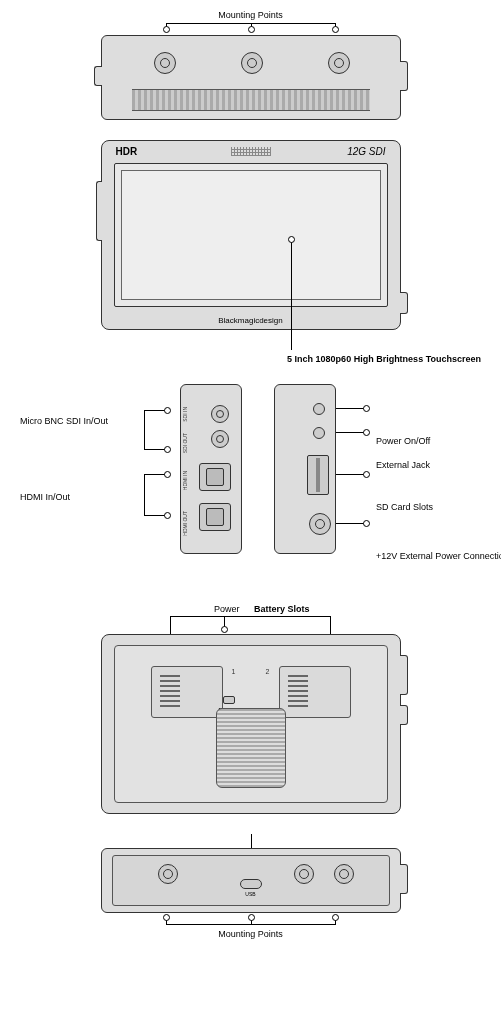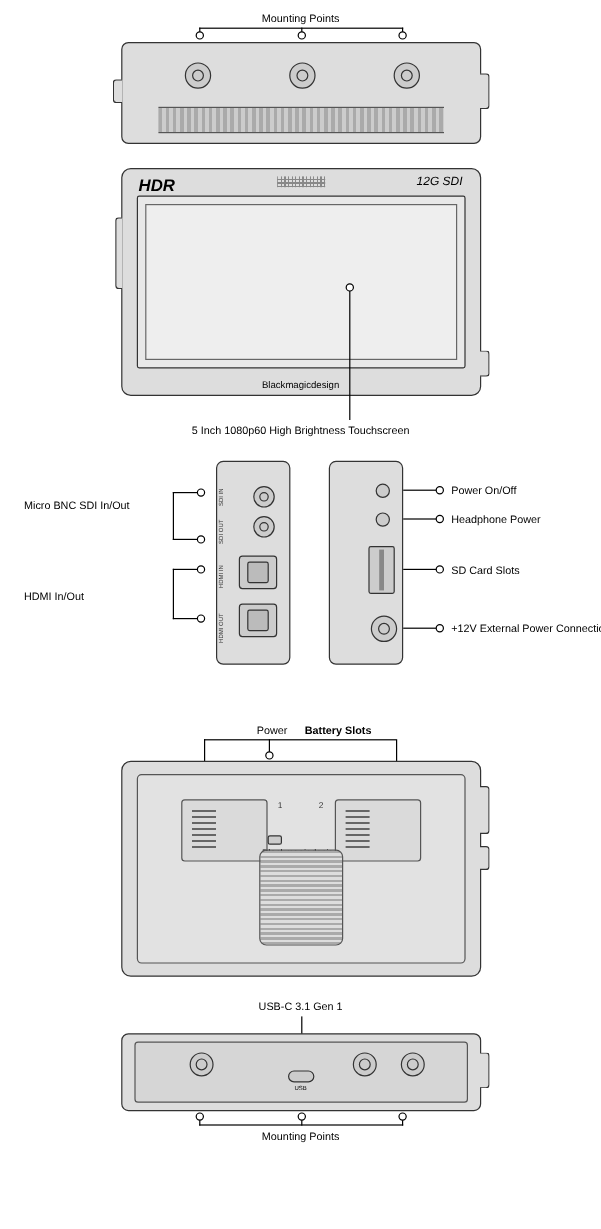--- a/index.html
+++ b/index.html
@@ -34,25 +34,25 @@
 
   
   .front-body {
     position: relative; width: 300px; height: 190px; margin: 0 auto;
     border: 1.5px solid #333; border-radius: 8px; background: #ddd;
   }
   .front-body .nub-l { position: absolute; left: -6px; top: 40px; width: 6px; height: 60px; border: 1.5px solid #333; border-right: none; background: #ddd; border-radius: 3px 0 0 3px; }
   .front-body .nub-r { position: absolute; right: -8px; bottom: 15px; width: 8px; height: 22px; border: 1.5px solid #333; border-left: none; background: #ddd; border-radius: 0 3px 3px 0; }
   .front-body .bezel { position: absolute; top: 22px; left: 12px; right: 12px; bottom: 22px; border: 1.5px solid #333; background: #e8e8e8; border-radius: 2px; }
   .front-body .bezel-inner { position: absolute; top: 6px; left: 6px; right: 6px; bottom: 6px; border: 1px solid #666; background: #eee; }
-  .front-body .hdr-badge { position: absolute; top: 5px; left: 14px; font-size: 14px; font-weight: bold; font-style: italic; }
+  .front-body .hdr-badge { position: absolute; top: 5px; left: 14px; font-size: 10px; font-weight: bold; }
   .front-body .sdi-badge { position: absolute; top: 5px; right: 14px; font-size: 10px; font-weight: normal; font-style: italic; }
   .front-body .speaker { position: absolute; top: 6px; left: 50%; transform: translateX(-50%); width: 40px; height: 9px; background: repeating-linear-gradient(0deg, #888 0 1px, transparent 1px 3px), repeating-linear-gradient(90deg, #888 0 1px, transparent 1px 3px); }
   .front-body .brand { position: absolute; bottom: 4px; left: 0; right: 0; text-align: center; font-size: 8px; }
-  .front-caption { text-align: center; margin-top: 24px; }
+  .front-caption { text-align: right; margin-top: 24px; font-weight: bold; }
 
   
   .sides { position: relative; height: 200px; }
   .side-box { position: absolute; width: 62px; height: 170px; border: 1.5px solid #333; border-radius: 6px; background: #ddd; top: 0; }
   .side-left { left: 160px; }
   .side-right { left: 254px; }
   .port { position: absolute; border: 1px solid #333; background: #ccc; }
   .bnc { width: 18px; height: 18px; border-radius: 50%; }
   .bnc::after { content: ""; position: absolute; top: 4px; left: 4px; right: 4px; bottom: 4px; border: 1px solid #333; border-radius: 50%; }
   .hdmi { width: 32px; height: 28px; border-radius: 3px; }
@@ -60,21 +60,21 @@
   .pwr-btn { width: 12px; height: 12px; border-radius: 50%; right: 10px; }
   .jack { width: 12px; height: 12px; border-radius: 50%; right: 10px; }
   .sd { width: 22px; height: 40px; border-radius: 2px; right: 6px; }
   .sd::after { content: ""; position: absolute; top: 2px; bottom: 2px; left: 8px; width: 4px; background: #888; }
   .dc { width: 22px; height: 22px; border-radius: 50%; right: 4px; }
   .dc::after { content: ""; position: absolute; top: 5px; left: 5px; right: 5px; bottom: 5px; border: 1px solid #333; border-radius: 50%; }
 
   .side-vtext { position: absolute; left: 1px; writing-mode: vertical-rl; transform: rotate(180deg); font-size: 5px; color: #333; }
 
   .side-label-l { position: absolute; }
-  .side-label-r { position: absolute; text-align: right; }
+  .side-label-r { position: absolute; text-align: right; margin-top: 32px; }
 
   
   .rear-lbl-row { position: relative; height: 30px; }
   .rear-body { position: relative; width: 300px; height: 180px; margin: 0 auto; border: 1.5px solid #333; border-radius: 8px; background: #ddd; }
   .rear-body .nub-r { position: absolute; right: -8px; top: 20px; width: 8px; height: 40px; border: 1.5px solid #333; border-left: none; background: #ddd; border-radius: 0 3px 3px 0; }
   .rear-body .nub-r2 { position: absolute; right: -8px; top: 70px; width: 8px; height: 20px; border: 1.5px solid #333; border-left: none; background: #ddd; border-radius: 0 3px 3px 0; }
   .rear-inner { position: absolute; top: 10px; left: 12px; right: 12px; bottom: 10px; border: 1px solid #555; border-radius: 4px; background: #e2e2e2; }
   .batt { position: absolute; top: 20px; width: 72px; height: 52px; border: 1px solid #555; border-radius: 3px; background: #dadada; }
   .batt .contacts { position: absolute; left: 8px; top: 8px; width: 20px; height: 32px; background: repeating-linear-gradient(0deg, #666 0 2px, transparent 2px 5px); }
   .batt-1 { left: 36px; } .batt-2 { right: 36px; }
@@ -169,21 +169,21 @@
   <div style="position:absolute;left:124px;top:90px;width:24px;height:42px;border:1px solid #000;border-right:none;"></div>
   <div class="callout-dot" style="left:144px;top:87px;"></div>
   <div class="callout-dot" style="left:144px;top:128px;"></div>
 
   <div class="callout-line" style="left:316px;top:24px;width:30px;height:1px;"></div>
   <div class="callout-dot" style="left:343px;top:21px;"></div>
   <div class="side-label-r label" style="top:20px;left:356px;">Power On/Off</div>
 
   <div class="callout-line" style="left:316px;top:48px;width:30px;height:1px;"></div>
   <div class="callout-dot" style="left:343px;top:45px;"></div>
-  <div class="side-label-r label" style="top:44px;left:356px;">Headphone Power</div>
+  <div class="side-label-r label" style="top:44px;left:356px;">External Jack</div>
 
   <div class="callout-line" style="left:316px;top:90px;width:30px;height:1px;"></div>
   <div class="callout-dot" style="left:343px;top:87px;"></div>
   <div class="side-label-r label" style="top:86px;left:356px;">SD Card Slots</div>
 
   <div class="callout-line" style="left:316px;top:139px;width:30px;height:1px;"></div>
   <div class="callout-dot" style="left:343px;top:136px;"></div>
   <div class="side-label-r label" style="top:135px;left:356px;width:110px;">+12V External Power Connection</div>
 </div>
 
@@ -213,21 +213,20 @@
         </div>
       <div class="batt-num" style="right:114px;">2</div>
       <div class="tally"></div>
       <div class="rear-brand">Blackmagicdesign</div>
       <div class="vent"></div>
     </div>
   </div>
 </div>
 
 <div class="section" style="position:relative;">
-  <div class="bot-label-row label">USB-C 3.1 Gen 1</div>
   <div style="position:relative;height:14px;">
     <div class="callout-line" style="left:50%;top:0;width:1px;height:44px;"></div>
     <div class="callout-dot" style="left:calc(50% - 3px);top:40px;"></div>
   </div>
   <div class="bot-body">
     <div class="nub-r"></div>
     <div class="inner"></div>
     <div class="bot-mount" style="left:56px;"></div>
     <div class="bot-mount" style="left:192px;"></div>
     <div class="bot-mount" style="left:232px;"></div>

